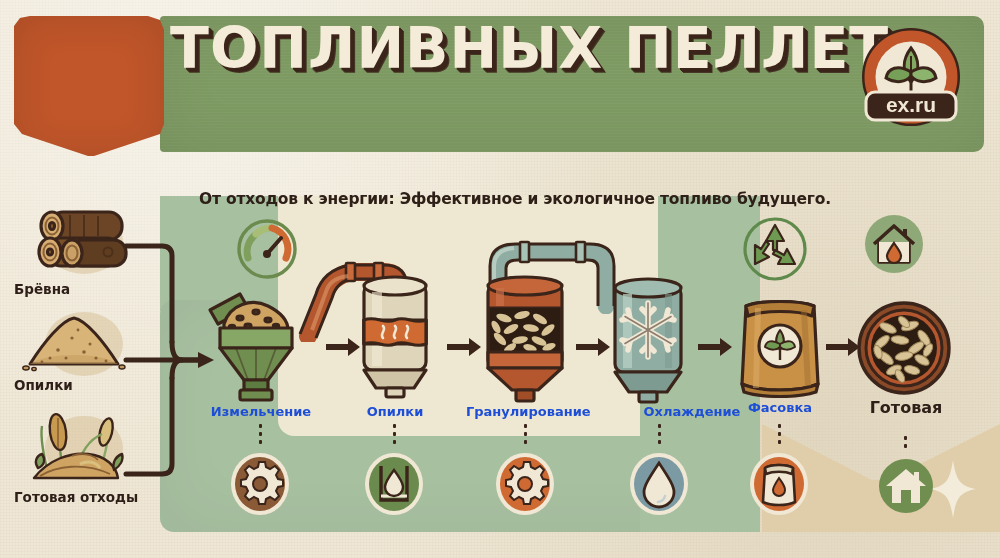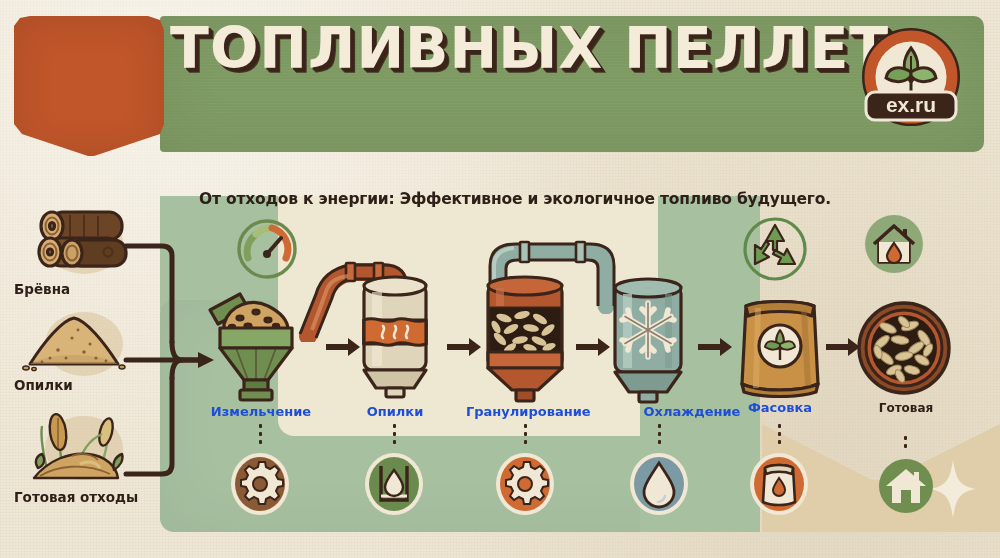--- a/index.html
+++ b/index.html
@@ -110,21 +110,21 @@
     color:#1d4ed8;font-size:13px;white-space:nowrap;
   }
   .topicon{position:absolute;z-index:4;}
   .dotline{position:absolute;z-index:3;width:3px;}
   .dotline i{display:block;width:3px;height:4px;background:#3b241a;margin-bottom:4px;border-radius:1px;}
   .botbadge{position:absolute;z-index:4;}
 
   #final-label{
     position:absolute;left:826px;top:400px;width:160px;z-index:5;text-align:center;
     font-family:"DejaVu Sans",sans-serif;font-weight:bold;color:#2e2018;
-    font-size:12px;line-height:16px;
+    font-size:16px;line-height:16px;
   }
 </style>
 </head>
 <body>
 
 <div id="paper"></div>
 
 <div id="header-green"></div>
 
 <div id="brand-badge"></div>

